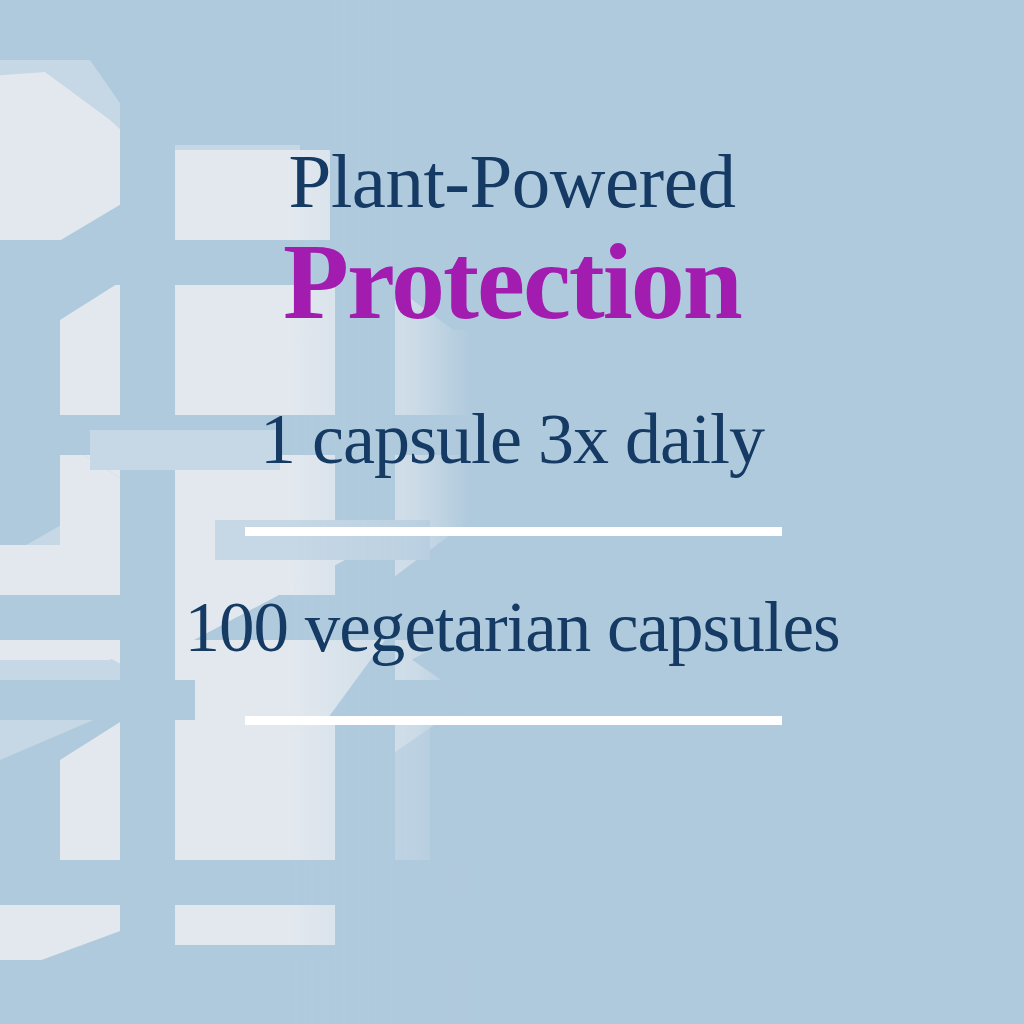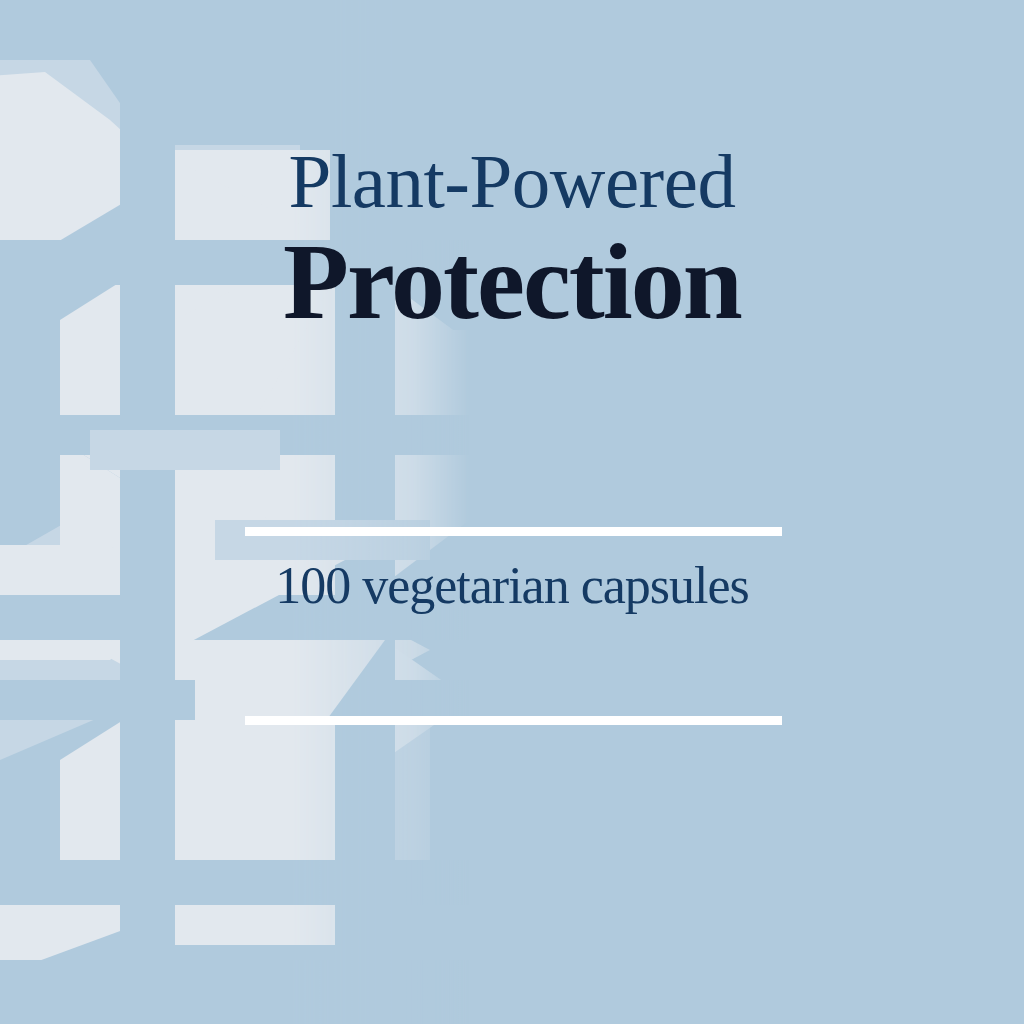--- a/index.html
+++ b/index.html
@@ -45,40 +45,40 @@
     font-weight: 400;
     letter-spacing: -0.5px;
     line-height: 1;
     white-space: nowrap;
   }
   .headline {
     position: absolute;
     top: 228px;
     left: 0; right: 0;
     text-align: center;
-    color: #0f172a;
+    color: #a21caf;
     font-size: 108px;
     font-weight: 700;
     letter-spacing: -2px;
     line-height: 1;
     white-space: nowrap;
   }
   .fact {
     position: absolute;
     left: 0; right: 0;
     text-align: center;
     color: #153a63;
     font-size: 72px;
     font-weight: 400;
     letter-spacing: -1px;
     line-height: 1;
     white-space: nowrap;
   }
   #fact-1 { top: 403px; }
-  #fact-2 { top: 560px; font-size: 52px; }
+  #fact-2 { top: 592px; font-size: 71px; }
   #fact-3 { top: 788px; }
 
   .divider {
     position: absolute;
     left: 245px;
     width: 537px;
     height: 9px;
     background: #ffffff;
   }
   #divider-1 { top: 527px; }
@@ -174,20 +174,21 @@
       </g>
     </g>
   </svg>
 
   <div id="content">
 
     <div class="eyebrow">Plant-Powered</div>
 
     <div class="headline">Protection</div>
 
+    <div class="fact" id="fact-1">1 capsule 3x daily</div>
 
     <div class="divider" id="divider-1"></div>
 
     <div class="fact" id="fact-2">100 vegetarian capsules</div>
 
     <div class="divider" id="divider-2"></div>
 
 
   </div>
 </div>

